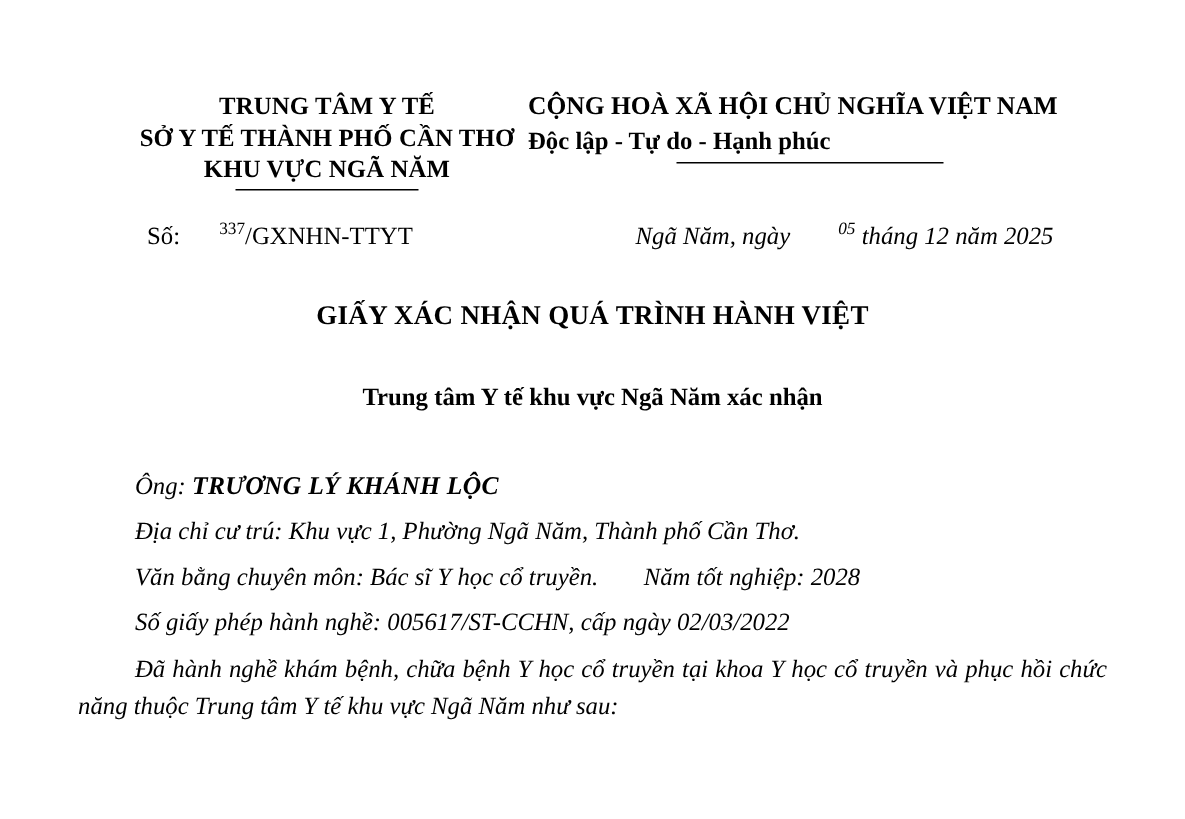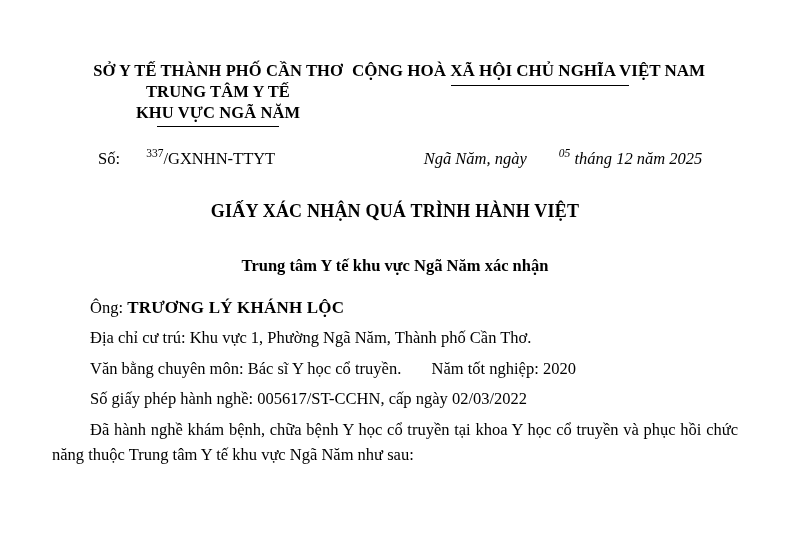--- a/index.html
+++ b/index.html
@@ -114,23 +114,24 @@
   }
   .title-sub {
     margin-top: 34px;
     text-align: center;
     font-size: 16.5px;
     font-weight: bold;
   }
 
   
   .body {
-    margin-top: 19px;
+    margin-top: 36px;
     font-size: 16.5px;
     line-height: 25.5px;
+    font-style: italic;
   }
   .body p {
     margin: 0 0 5px 0;
     text-align: justify;
   }
   .indent {
     text-indent: 38px;
   }
   .name-line {
     text-indent: 38px;
@@ -150,27 +151,28 @@
   }
   .gap-lg { display: inline-block; width: 22px; }
 </style>
 </head>
 <body>
 
 <div class="page">
 
   <div class="header">
     <div class="header-left">
+      <div class="org-line">TRUNG TÂM Y TẾ</div>
       <div class="org-line">SỞ Y TẾ THÀNH PHỐ CẦN THƠ</div>
-      <div class="org-line">TRUNG TÂM Y TẾ</div>
       <div class="org-line">KHU VỰC NGÃ NĂM</div>
       <hr class="rule rule-left">
     </div>
     <div class="header-right">
       <div class="nation-line">CỘNG HOÀ XÃ HỘI CHỦ NGHĨA VIỆT NAM</div>
+      <div class="motto-line">Độc lập - Tự do - Hạnh phúc</div>
       <hr class="rule rule-right">
     </div>
   </div>
 
   <div class="numrow">
     <div class="numrow-left">
       <span>Số:</span>
       <span class="gap-lg"></span><span class="sup">337</span><span>/GXNHN-TTYT</span>
     </div>
     <div class="numrow-right">
@@ -187,19 +189,19 @@
 
   <div class="body">
     <p class="name-line">
       <span>Ông:</span>
       <span class="name-bold">TRƯƠNG LÝ KHÁNH LỘC</span>
     </p>
     <p class="indent">Địa chỉ cư trú: Khu vực 1, Phường Ngã Năm, Thành phố Cần Thơ.</p>
     <p class="indent">
       <span>Văn bằng chuyên môn: Bác sĩ Y học cổ truyền.</span>
       <span class="gap-lg"></span>
-      <span>Năm tốt nghiệp: 2020</span>
+      <span>Năm tốt nghiệp: 2028</span>
     </p>
     <p class="indent">Số giấy phép hành nghề: 005617/ST-CCHN, cấp ngày 02/03/2022</p>
     <p class="last-block">Đã hành nghề khám bệnh, chữa bệnh Y học cổ truyền tại khoa Y học cổ truyền và phục hồi chức năng thuộc Trung tâm Y tế khu vực Ngã Năm như sau:</p>
   </div>
 
 </div>
 
 </body></html>

